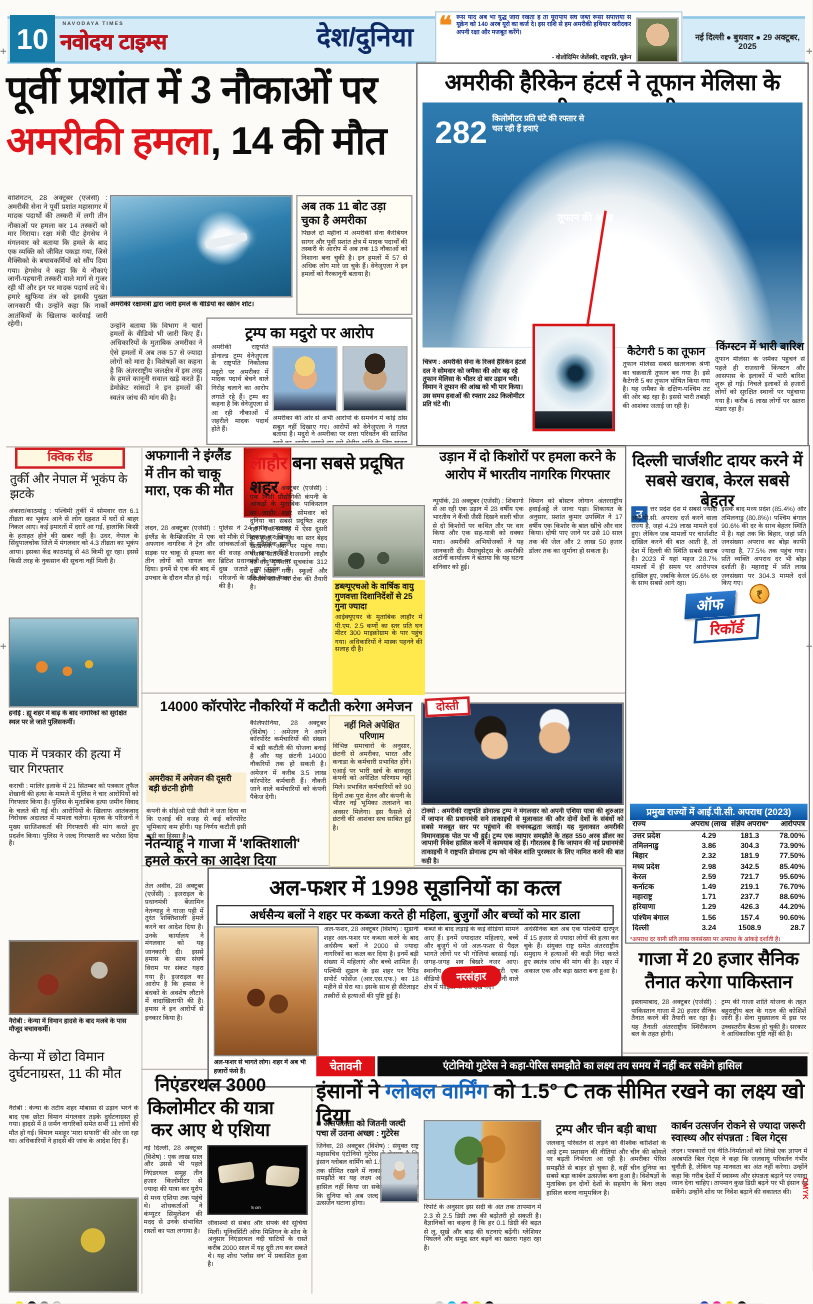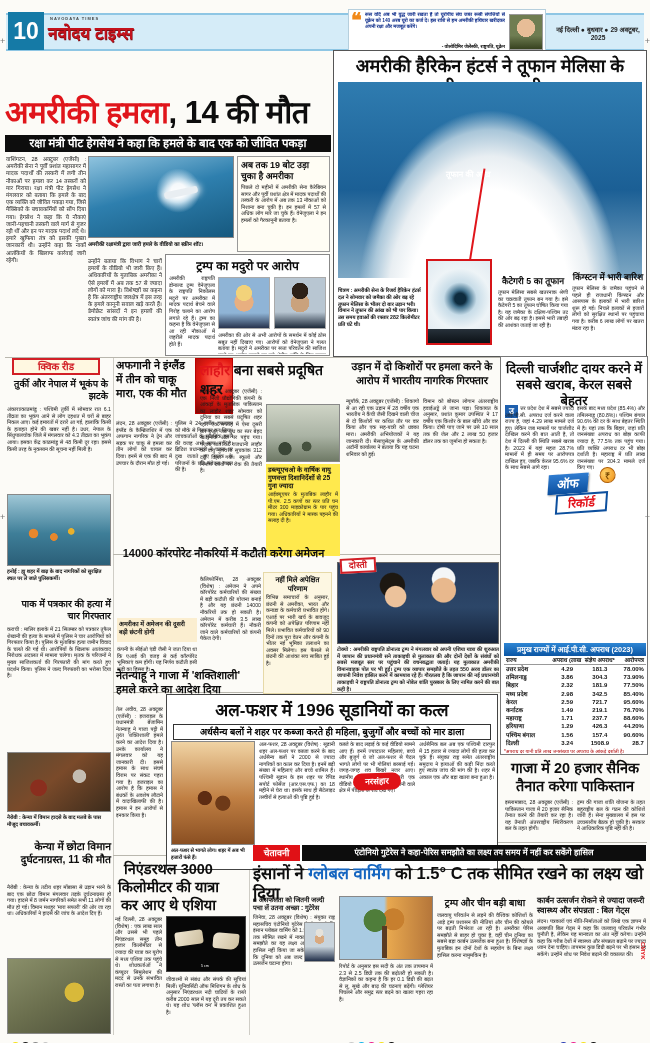--- a/index.html
+++ b/index.html
@@ -44,21 +44,21 @@
   .stat-txt{font-size:6.4px;line-height:7.6px;color:#fff;font-weight:bold;width:74px;}
   .eye-label{position:absolute;left:108px;top:86px;font-size:8px;font-weight:bold;color:#fff;}
   .arrow-line{position:absolute;left:138px;top:86px;width:2px;height:96px;background:#e0151b;transform:rotate(9deg);}
   .arrow-tip{position:absolute;left:128px;top:180px;width:0;height:0;border-left:4px solid transparent;border-right:4px solid transparent;border-top:7px solid #e0151b;transform:rotate(12deg);}
   .eye-inset{left:92px;top:208px;width:66px;height:86px;border:2px solid #d61418;background:radial-gradient(circle at 52% 46%,#0e2c3f 0 10%,#44738f 16%,#c7dce8 30%,#eef4f7 55%,#dde7ee 100%);z-index:3;}
   .eye-window{position:absolute;left:0;bottom:0;width:100%;height:14px;background:linear-gradient(180deg,#27313a,#0c1116);}
   .hur-cap{left:4px;top:236px;width:84px;height:66px;}
   .hur-colhead{font-size:8.8px;font-weight:bold;color:#0d0d0d;text-align:center;}
   
   .qr-label{left:12px;top:358px;width:88px;height:17px;background:#fff8e1;border:2px double #d21f26;color:#d21f26;font-weight:bold;font-size:10px;text-align:center;line-height:14px;}
-  .rail-title{font-weight:bold;color:#0d0d0d;text-align:right;}
+  .rail-title{font-weight:normal;color:#0d0d0d;text-align:left;}
   .flood-photo{left:7px;top:494px;width:104px;height:72px;background:radial-gradient(circle at 25% 55%,#e8872c 0 5%,transparent 6%),radial-gradient(circle at 45% 60%,#e8872c 0 5%,transparent 6%),radial-gradient(circle at 62% 52%,#e8b02c 0 4%,transparent 5%),linear-gradient(180deg,#9fc7d6 0%,#3e7e98 55%,#2b5f78 100%);border:1px solid #888;}
   .crash-photo{left:7px;top:752px;width:104px;height:60px;background:radial-gradient(circle at 30% 60%,#8a2e1e 0 10%,transparent 11%),radial-gradient(circle at 70% 40%,#c4bdb2 0 8%,transparent 9%),linear-gradient(140deg,#5a4a33,#7a4a2a 45%,#3d2c1c 100%);border:1px solid #888;}
   .digger-photo{left:7px;top:958px;width:104px;height:76px;background:radial-gradient(circle at 65% 45%,#d8b93a 0 12%,transparent 13%),linear-gradient(150deg,#8a8f6a,#6b6f4e 50%,#4c4f39 100%);border:1px solid #888;}
   
   .knife-img{left:195px;top:358px;width:38px;height:56px;background:radial-gradient(circle at 65% 35%,#ff5a46 0 18%,#e41b13 45%,#a30d08 80%,#7d0a06 100%);border:1px solid #b00;}
   .smog-photo{left:266px;top:404px;width:74px;height:58px;background:radial-gradient(circle at 25% 78%,#3a4636 0 9%,transparent 10%),radial-gradient(circle at 55% 74%,#46523f 0 8%,transparent 9%),linear-gradient(180deg,#cfd4c6 0%,#aab3a4 55%,#6f7a66 100%);border:1px solid #888;}
   .yellowbox{left:266px;top:464px;width:74px;height:92px;background:#ffe94d;padding:2px;}
   
   .cs-box{left:500px;top:356px;width:148px;height:399px;border:1px solid #777;background:#fff;padding:0;}
   .dropcap{position:absolute;left:4px;top:48px;width:13px;height:13px;background:#1d5fae;color:#fff;font-size:9px;font-weight:bold;text-align:center;line-height:13px;}
@@ -105,53 +105,58 @@
 </style>
 </head>
 <body>
 
 <div class="page">
 
   <div class="abs hdr-strip"></div>
   <div class="abs pagenum">10</div>
   <div class="abs mast-top">NAVODAYA TIMES</div>
   <div class="abs mast">नवोदय टाइम्स</div>
+  <div class="abs section-title">देश/दुनिया</div>
   <div class="abs quotebox">
     <div class="qtext">रूस यदि अब भी युद्ध जारी रखता है तो यूरोपीय संघ जब्त रूसी संपत्तियों से यूक्रेन को 140 अरब यूरो का कर्ज दे। इस राशि से हम अमरीकी हथियार खरीदकर अपनी रक्षा और मजबूत करेंगे।</div>
     <div class="qattr">- वोलोदिमिर जेलेंस्की, राष्ट्रपति, यूक्रेन</div>
     <div class="zel"></div>
   </div>
   <div class="abs qmark">❝</div>
   <div class="abs dateline">नई दिल्ली ● बुधवार ● 29 अक्टूबर, 2025</div>
 
+  <div class="abs lead-h">पूर्वी प्रशांत में 3 नौकाओं पर</div>
   <div class="abs lead-h" style="top:93px;">
     <span class="lead-red">अमरीकी हमला</span><span>, 14 की मौत</span>
   </div>
-  <div class="abs lead-sub">रक्षा मंत्री पीट हेगसेथ ने कहा कि हमले के बाद एक को जीवित पकड़ा</div>
   <div class="abs body-sm" style="left:6px;top:156px;width:80px;height:200px;">वाशिंगटन, 28 अक्टूबर (एजेंसी) : अमरीकी सेना ने पूर्वी प्रशांत महासागर में मादक पदार्थों की तस्करी में लगी तीन नौकाओं पर हमला कर 14 तस्करों को मार गिराया। रक्षा मंत्री पीट हेगसेथ ने मंगलवार को बताया कि हमले के बाद एक व्यक्ति को जीवित पकड़ा गया, जिसे मैक्सिको के बचावकर्मियों को सौंप दिया गया। हेगसेथ ने कहा कि ये नौकाएं जानी-पहचानी तस्करी वाले मार्ग से गुजर रही थीं और इन पर मादक पदार्थ लदे थे। हमारे खुफिया तंत्र को इसकी पुख्ता जानकारी थी। उन्होंने कहा कि नार्को आतंकियों के खिलाफ कार्रवाई जारी रहेगी।</div>
   <div class="abs boat-photo">
       <div class="boat"></div>
     </div>
   <div class="abs cap" style="left:88px;top:241px;width:146px;height:14px;">अमरीकी रक्षामंत्री द्वारा जारी हमले के वीडियो का स्क्रीन शॉट।</div>
   <div class="abs body-sm" style="left:88px;top:258px;width:74px;height:96px;">उन्होंने बताया कि विभाग ने चारों हमलों के वीडियो भी जारी किए हैं। अधिकारियों के मुताबिक अमरीका ने ऐसे हमलों में अब तक 57 से ज्यादा लोगों को मारा है। विशेषज्ञों का कहना है कि अंतरराष्ट्रीय जलक्षेत्र में इस तरह के हमले कानूनी सवाल खड़े करते हैं। डेमोक्रेट सांसदों ने इन हमलों की स्वतंत्र जांच की मांग की है।</div>
   <div class="abs sidebox">
-    <div class="t">अब तक 19 बोट उड़ा चुका है अमरीका</div>
+    <div class="t">अब तक 11 बोट उड़ा चुका है अमरीका</div>
     <div class="body-xs" style="height:56px;margin-top:2px;">पिछले दो महीनों में अमरीकी सेना कैरेबियन सागर और पूर्वी प्रशांत क्षेत्र में मादक पदार्थों की तस्करी के आरोप में अब तक 13 नौकाओं को निशाना बना चुकी है। इन हमलों में 57 से अधिक लोग मारे जा चुके हैं। वेनेजुएला ने इन हमलों को गैरकानूनी बताया है।</div>
   </div>
   <div class="abs trumpbox">
     <div class="t">ट्रम्प का मदुरो पर आरोप</div>
     <div class="body-xs" style="position:absolute;left:3px;top:20px;width:46px;height:76px;">अमरीकी राष्ट्रपति डोनाल्ड ट्रम्प वेनेजुएला के राष्ट्रपति निकोलस मदुरो पर अमरीका में मादक पदार्थ बेचने वाले गिरोह चलाने का आरोप लगाते रहे हैं। ट्रम्प का कहना है कि वेनेजुएला से आ रही नौकाओं में जहरीले मादक पदार्थ होते हैं।</div>
     <div class="ph-trump"></div>
     <div class="ph-maduro"></div>
     <div class="body-xs" style="position:absolute;left:52px;top:77px;width:108px;height:22px;">अमरीका की ओर से अभी आरोपों के समर्थन में कोई ठोस सबूत नहीं दिखाए गए। आरोपों को वेनेजुएला ने गलत बताया है। मदुरो ने अमरीका पर सत्ता परिवर्तन की साजिश रचने का आरोप लगाते हुए इसे क्षेत्रीय शांति के लिए खतरा बताया।</div>
   </div>
 
   <div class="abs hur-box">
     <div class="abs hur-head">अमरीकी हैरिकेन हंटर्स ने तूफान मेलिसा के भीतर उड़ान भरी</div>
     <div class="abs hur-photo">
+      <div style="position:absolute;left:10px;top:10px;display:flex;gap:4px;">
+        <div class="stat-num">282</div>
+        <div class="stat-txt">किलोमीटर प्रति घंटे की रफ्तार से चल रही हैं हवाएं</div>
+      </div>
       <div class="eye-label">तूफान की आंख</div>
       <div class="arrow-line"></div>
       <div class="arrow-tip"></div>
     </div>
     <div class="abs eye-inset">
         <div class="eye-window"></div>
       </div>
     <div class="abs hur-cap cap" style="font-size:5.2px;">चित्रण : अमरीकी सेना के रिजर्व हैरिकेन हंटर्स दल ने सोमवार को जमैका की ओर बढ़ रहे तूफान मेलिसा के भीतर दो बार उड़ान भरी। विमान ने तूफान की आंख को भी पार किया। उस समय हवाओं की रफ्तार 282 किलोमीटर प्रति घंटे थी।</div>
     <div class="abs" style="left:164px;top:224px;width:70px;">
       <div class="hur-colhead">कैटेगरी 5 का तूफान</div>
@@ -284,38 +289,38 @@
           </div>
         </div>
       <div style="font-size:4.8px;color:#b00606;margin-top:1px;">*अपराध दर यानी प्रति लाख जनसंख्या पर अपराध के आंकड़े दर्शाती है।</div>
     </div>
 
     <div class="hl" style="position:absolute;left:3px;top:402px;width:142px;font-size:14.5px;line-height:18px;text-align:center;">गाजा में 20 हजार सैनिक तैनात करेगा पाकिस्तान</div>
     <div class="body-xs" style="position:absolute;left:4px;top:442px;width:68px;height:50px;">इस्लामाबाद, 28 अक्टूबर (एजेंसी) : पाकिस्तान गाजा में 20 हजार सैनिक तैनात करने की तैयारी कर रहा है। यह तैनाती अंतरराष्ट्रीय स्थिरीकरण बल के तहत होगी।</div>
     <div class="body-xs" style="position:absolute;left:76px;top:442px;width:68px;height:50px;">ट्रम्प की गाजा शांति योजना के तहत बहुराष्ट्रीय बल के गठन की कोशिशें जारी हैं। सेना मुख्यालय में इस पर उच्चस्तरीय बैठक हो चुकी है। सरकार ने आधिकारिक पुष्टि नहीं की है।</div>
   </div>
 
-  <div class="abs hl" style="left:115px;top:545px;width:217px;font-size:11px;text-align:center;">14000 कॉरपोरेट नौकरियों में कटौती करेगा अमेजन</div>
+  <div class="abs hl" style="left:115px;top:557px;width:217px;font-size:11px;padding-left:13px;">14000 कॉरपोरेट नौकरियों में कटौती करेगा अमेजन</div>
   <div class="abs amz-cap">अमरीका में अमेजन की दूसरी बड़ी छंटनी होगी</div>
   <div class="abs body-xs" style="left:117px;top:646px;width:80px;height:44px;">कंपनी के सीईओ एंडी जैसी ने जता दिया था कि एआई की वजह से कई कॉरपोरेट भूमिकाएं कम होंगी। यह निर्णय कटौती इसी कड़ी का हिस्सा है।</div>
   <div class="abs body-xs" style="left:200px;top:576px;width:61px;height:116px;">कैलिफोर्निया, 28 अक्टूबर (विशेष) : अमेजन ने अपने कॉरपोरेट कर्मचारियों की संख्या में बड़ी कटौती की योजना बनाई है और यह छंटनी 14000 नौकरियों तक हो सकती है। अमेजन में करीब 3.5 लाख कॉरपोरेट कर्मचारी हैं। नौकरी जाने वाले कर्मचारियों को कंपनी पैकेज देगी।</div>
   <div class="abs amz-sub">
     <div style="font-size:7px;font-weight:bold;text-align:center;color:#111;">नहीं मिले अपेक्षित परिणाम</div>
     <div class="body-xs" style="height:100px;margin-top:1px;">विभिन्न समाचारों के अनुसार, छंटनी से अमरीका, भारत और कनाडा के कर्मचारी प्रभावित होंगे। एआई पर भारी खर्च के बावजूद कंपनी को अपेक्षित परिणाम नहीं मिले। प्रभावित कर्मचारियों को 90 दिनों तक पूरा वेतन और कंपनी के भीतर नई भूमिका तलाशने का अवसर मिलेगा। इस फैसले से छंटनी की आशंका सच साबित हुई है।</div>
   </div>
 
   <div class="abs dosti-label">दोस्ती</div>
   <div class="abs dosti-photo"></div>
   <div class="abs body-xs" style="left:337px;top:646px;width:162px;height:46px;font-weight:bold;">टोक्यो : अमरीकी राष्ट्रपति डोनाल्ड ट्रम्प ने मंगलवार को अपनी एशिया यात्रा की शुरुआत में जापान की प्रधानमंत्री सने ताकाइची से मुलाकात की और दोनों देशों के संबंधों को सबसे मजबूत स्तर पर पहुंचाने की वचनबद्धता जताई। यह मुलाकात अमरीकी विमानवाहक पोत पर भी हुई। ट्रम्प एक व्यापार समझौते के तहत 550 अरब डॉलर का जापानी निवेश हासिल करने में कामयाब रहे हैं। गौरतलब है कि जापान की नई प्रधानमंत्री ताकाइची ने राष्ट्रपति डोनाल्ड ट्रम्प को नोबेल शांति पुरस्कार के लिए नामित करने की बात कही है।</div>
 
   <div class="abs hl" style="left:116px;top:668px;width:128px;font-size:11px;line-height:14px;">नेतन्याहू ने गाजा में 'शक्तिशाली' हमले करने का आदेश दिया</div>
   <div class="abs body-xs" style="left:116px;top:706px;width:47px;height:148px;">तेल अवीव, 28 अक्टूबर (एजेंसी) : इजराइल के प्रधानमंत्री बेंजामिन नेतन्याहू ने गाजा पट्टी में तुरंत 'शक्तिशाली' हमले करने का आदेश दिया है। उनके कार्यालय ने मंगलवार को यह जानकारी दी। इससे हमास के साथ संघर्ष विराम पर संकट गहरा गया है। इजराइल का आरोप है कि हमास ने बंधकों के अवशेष लौटाने में वादाखिलाफी की है। हमास ने इन आरोपों से इनकार किया है।</div>
 
   <div class="abs alf-box">
-    <div class="hl" style="margin:3px 4px 0;font-size:17px;text-align:center;">अल-फशर में 1996 सूडानियों का कत्ल</div>
+    <div class="hl" style="margin:3px 4px 0;font-size:17px;text-align:center;">अल-फशर में 1998 सूडानियों का कत्ल</div>
     <div class="alf-sub" style="margin:3px 6px 0;">अर्धसैन्य बलों ने शहर पर कब्जा करते ही महिला, बुजुर्गों और बच्चों को मार डाला</div>
     <div class="abs alf-photo"></div>
     <div class="cap" style="position:absolute;left:4px;top:152px;width:84px;height:18px;font-size:5px;">अल-फशर से भागते लोग। शहर में अब भी हजारों फंसे हैं।</div>
     <div class="body-xs" style="position:absolute;left:92px;top:46px;width:76px;height:124px;">अल-फशर, 28 अक्टूबर (विशेष) : सूडानी शहर अल-फशर पर कब्जा करने के बाद अर्धसैन्य बलों ने 2000 से ज्यादा नागरिकों का कत्ल कर दिया है। इनमें बड़ी संख्या में महिलाएं और बच्चे शामिल हैं। पश्चिमी सूडान के इस शहर पर रैपिड सपोर्ट फोर्सेज (आर.एस.एफ.) का 18 महीने से घेरा था। इसके साथ ही सैटेलाइट तस्वीरों से हत्याओं की पुष्टि हुई है।</div>
     <div class="body-xs" style="position:absolute;left:172px;top:46px;width:76px;height:124px;">कब्जे के बाद लड़ाई के कई वीडियो सामने आए हैं। इनमें ज्यादातर महिलाएं, बच्चे और बुजुर्ग थे जो अल-फशर से पैदल भागते लोगों पर भी गोलियां बरसाई गईं। जगह-जगह शव बिखरे नजर आए। स्थानीय कार्यकर्ताओं द्वारा जारी एक वीडियो में आर.एस.एफ. के निगरानी वाले क्षेत्र में पीड़ितों के शव देखे गए।</div>
     <div class="body-xs" style="position:absolute;left:252px;top:46px;width:76px;height:124px;">अर्धसैनिक बल अब एक पश्चिमी दारफुर में 15 हजार से ज्यादा लोगों की हत्या कर चुके हैं। संयुक्त राष्ट्र समेत अंतरराष्ट्रीय समुदाय ने हत्याओं की कड़ी निंदा करते हुए स्वतंत्र जांच की मांग की है। शहर में अकाल एक और बड़ा खतरा बना हुआ है।</div>
     <div class="badge">नरसंहार</div>
   </div>
 
   <div class="abs hl" style="left:115px;top:860px;width:107px;font-size:14.5px;line-height:18px;text-align:center;">निएंडरथल 3000 किलोमीटर की यात्रा कर आए थे एशिया</div>

